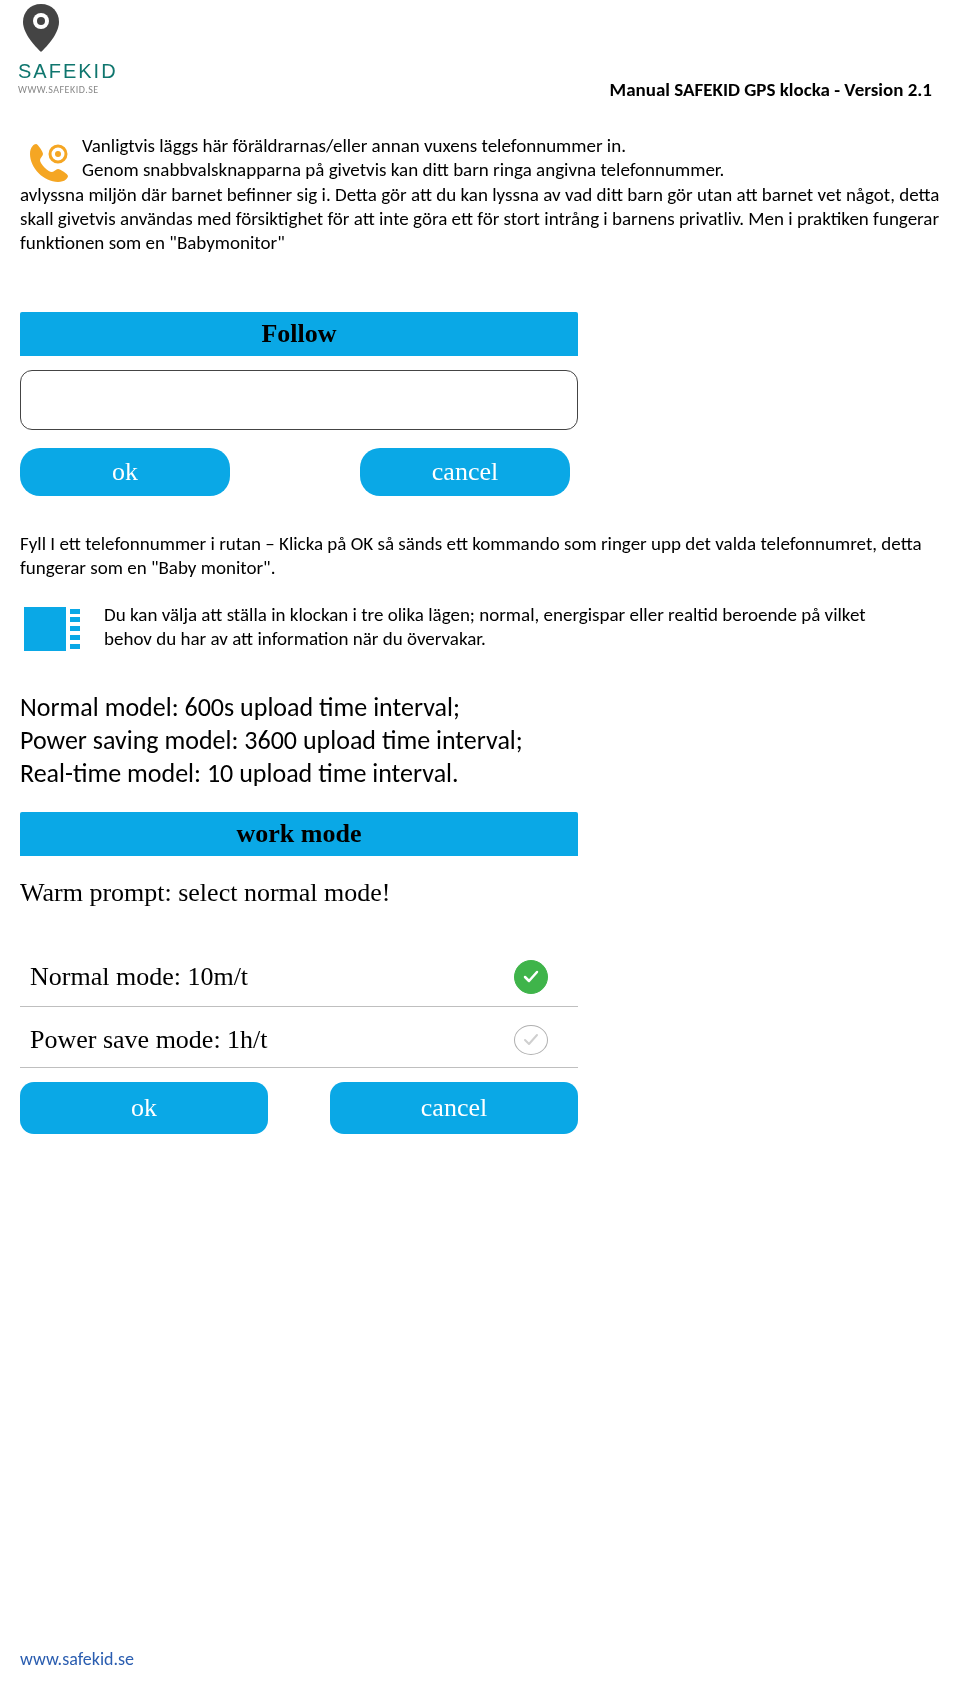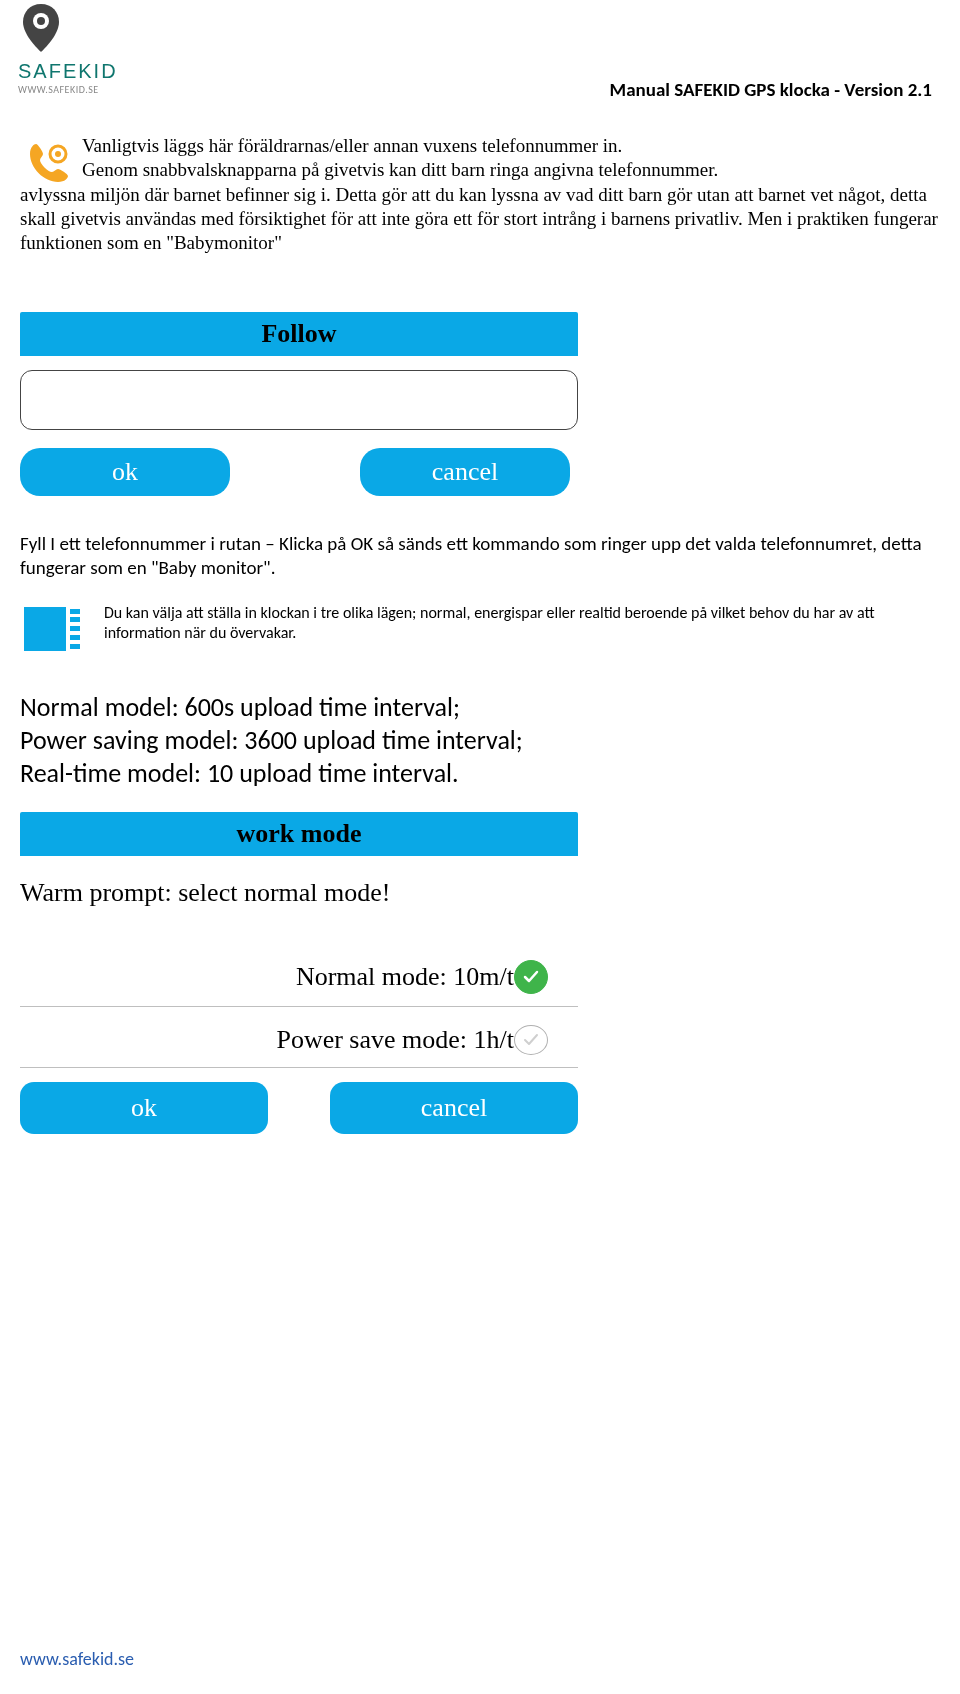--- a/index.html
+++ b/index.html
@@ -38,21 +38,20 @@
       top: 78px;
       font-size: 19px;
       font-weight: bold;
     }
     .content {
       padding: 24px 20px 0 20px;
     }
     .section-1 {
       position: relative;
       min-height: 160px;
-      font-family: Liberation Serif, serif;
     }
     .phone-icon {
       position: absolute;
       left: 4px;
       top: 6px;
     }
     .para-1 {
       font-size: 19px;
       line-height: 1.28;
       text-indent: 62px;
@@ -130,21 +129,21 @@
       justify-content: space-between;
       margin-left: 4px;
       padding: 2px 0;
     }
     .sq-dots span {
       width: 10px;
       height: 5px;
       background: #0aa8e6;
     }
     .para-3 {
-      font-size: 16px;
+      font-size: 19px;
       line-height: 1.28;
       padding-left: 84px;
       padding-right: 30px;
     }
     .modes-text {
       font-size: 26px;
       line-height: 1.28;
       margin-top: 18px;
     }
     .workmode-panel {
@@ -156,21 +155,21 @@
       font-size: 26px;
       color: #000;
       margin: 22px 0 34px 0;
     }
     .option-list {
       width: 558px;
     }
     .option-row {
       display: flex;
       align-items: center;
-      justify-content: flex-end;
+      justify-content: space-between;
       padding: 18px 30px 12px 10px;
       border-bottom: 1px solid #bfbfbf;
       font-family: "Times New Roman", serif;
       font-size: 26px;
     }
     .check-circle {
       width: 34px; height: 30px;
       border-radius: 50%;
       border: 1.5px solid #b0b0b0;
       display: flex; align-items: center; justify-content: center;

